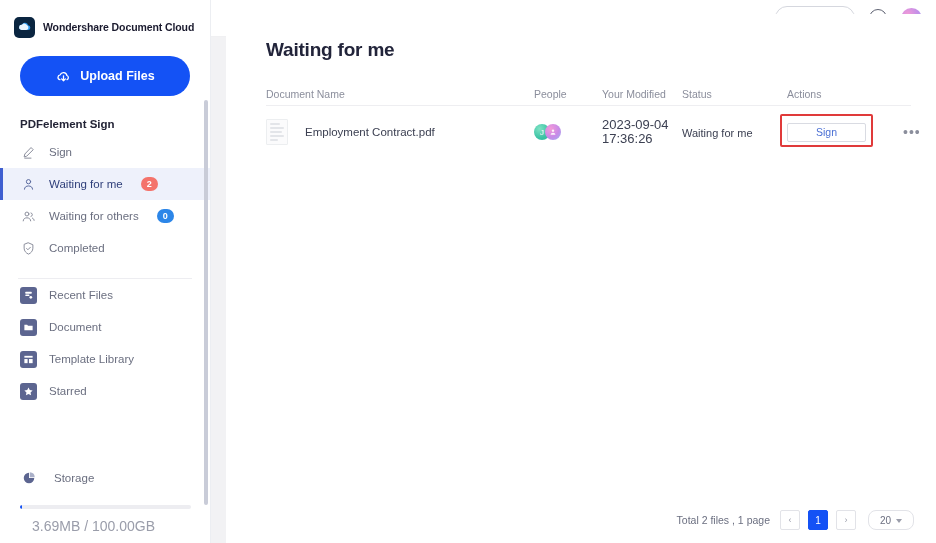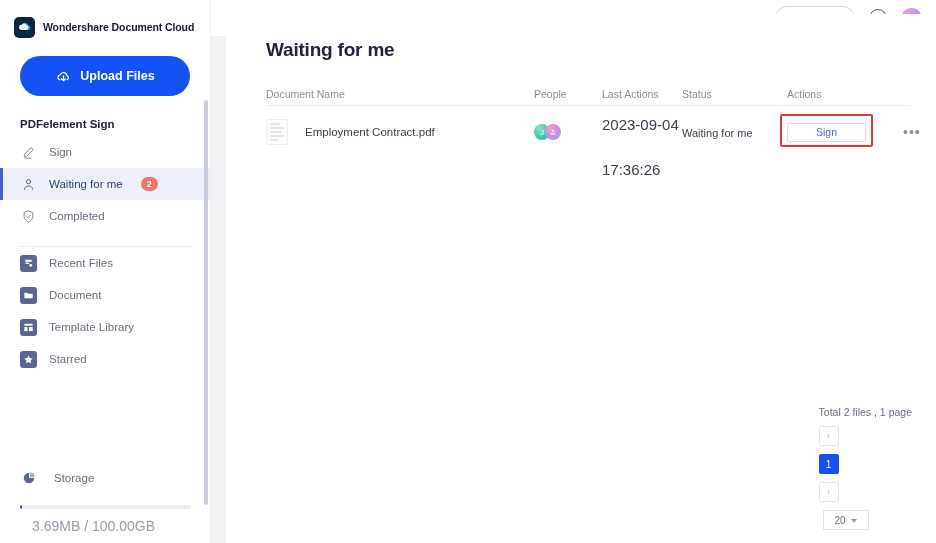--- a/index.html
+++ b/index.html
@@ -175,21 +175,21 @@
   .fileicon i:nth-child(3) { width: 85%; }
   .fileicon i:nth-child(4) { width: 100%; }
   .fileicon i:nth-child(5) { width: 60%; }
   .filename { font-size: 11.5px; color: #3c4052; cursor: pointer; }
 
   .people { display: flex; align-items: center; }
   .av { width: 16px; height: 16px; border-radius: 50%; display:flex; align-items:center; justify-content:center; font-size:8px; color:#fff; }
   .av1 { background: radial-gradient(circle at 35% 30%, #7fe3c4 0%, #3cc3a5 60%, #2fb49c 100%); }
   .av2 { background: radial-gradient(circle at 35% 30%, #f49ad8 0%, #c78ae8 55%, #9ab6ef 100%); margin-left: -5px; }
 
-  .cell-date { font-size: 15px; color: #3c4052; line-height: 14px; margin-top: 31px; }
+  .cell-date { font-size: 13px; color: #3c4052; line-height: 14px; }
   .cell-status { font-size: 11px; color: #3c4052; }
 
   .actions-cell { position: relative; display:flex; align-items:center; }
   .sign-highlight {
     position: absolute; left: -7px; top: -9px;
     width: 93px; height: 33px;
     border: 2px solid #e03a3a; border-radius: 2px;
     pointer-events: none;
   }
   .sign-btn {
@@ -201,37 +201,37 @@
   .dots {
     margin-left: 37px; font-size: 14px; color: #8b8e9c;
     letter-spacing: 1px; cursor: pointer; line-height: 8px;
   }
 
   .ghost-row { height: 28px; opacity: 0.035; }
 
   
   .pagination {
     position: absolute; right: 22px; bottom: 13px;
-    display: flex; align-items: flex-start; gap: 8px; flex-direction: column;
+    display: flex; align-items: center; gap: 8px;
   }
   .total-text { font-size: 10.5px; color: #6b6f80; margin-right: 2px; }
   .pg-btn {
     width: 20px; height: 20px; border: 1px solid #e2e3e8; background: #fff;
     border-radius: 2px; display:flex; align-items:center; justify-content:center;
     font-size: 9px; color: #9a9daa; cursor: pointer; font-family: "Liberation Sans", sans-serif;
   }
   .pg-num {
     width: 20px; height: 20px; border-radius: 2px;
     background: #1452f5; color: #fff; border: 1px solid #1452f5;
     display:flex; align-items:center; justify-content:center;
     font-size: 10px; cursor: pointer;
   }
   .pg-size {
     width: 46px; height: 20px; border: 1px solid #e2e3e8; background: #fff;
-    border-radius: 0; display:flex; align-items:center; justify-content:center;
+    border-radius: 8px; display:flex; align-items:center; justify-content:center;
     gap: 5px; font-size: 10px; color: #6b6f80; cursor: pointer; margin-left: 4px;
   }
 </style>
 </head>
 <body>
 
 <div id="app">
 
   <aside class="sidebar">
 
@@ -273,20 +273,31 @@
       <span class="nav-icon">
         <svg width="15" height="15" viewBox="0 0 24 24" fill="none" stroke="#5a6a9e" stroke-width="1.6" stroke-linecap="round">
           <circle cx="12" cy="7.5" r="3.4"></circle>
             <path d="M5.5 19.5c0-3.3 2.9-5.2 6.5-5.2s6.5 1.9 6.5 5.2"></path>
         </svg>
       </span>
       <span class="nav-label">Waiting for me</span>
       <span class="badge red">2</span>
     </div>
 
+    <div class="nav-item">
+      <span class="nav-icon">
+        <svg width="15" height="15" viewBox="0 0 24 24" fill="none" stroke="#8b8e9c" stroke-width="1.6" stroke-linecap="round">
+          <circle cx="9.5" cy="8" r="3.1"></circle>
+            <path d="M3.5 19c0-3.1 2.7-4.9 6-4.9s6 1.8 6 4.9"></path>
+          <path d="M16 6.3a2.9 2.9 0 0 1 0 5.6M18.2 14.6c1.7.6 2.8 1.9 2.8 3.6"></path>
+        </svg>
+      </span>
+      <span class="nav-label">Waiting for others</span>
+      <span class="badge blue">0</span>
+    </div>
 
     <div class="nav-item">
       <span class="nav-icon">
         <svg width="15" height="15" viewBox="0 0 24 24" fill="none" stroke="#8b8e9c" stroke-width="1.6" stroke-linecap="round" stroke-linejoin="round">
           <path d="M12 3l7 3v5.5c0 4.3-3 7.8-7 9.5-4-1.7-7-5.2-7-9.5V6z"></path>
             <path d="M9 12l2 2 4-4"></path>
         </svg>
       </span>
       <span class="nav-label">Completed</span>
     </div>
@@ -399,21 +410,21 @@
 
     <div class="card">
 
       <h1 class="page-title">Waiting for me</h1>
 
       <div class="table">
 
         <div class="thead">
           <div class="th col-doc">Document Name</div>
           <div class="th col-people">People</div>
-          <div class="th col-date">Last Actions</div>
+          <div class="th col-date">Your Modified</div>
           <div class="th col-status">Status</div>
           <div class="th col-act">Actions</div>
         </div>
 
         <div class="trow">
           <div class="col-doc filecell">
             <div class="fileicon">
               <i></i>
                 <i></i>
                 <i></i>

